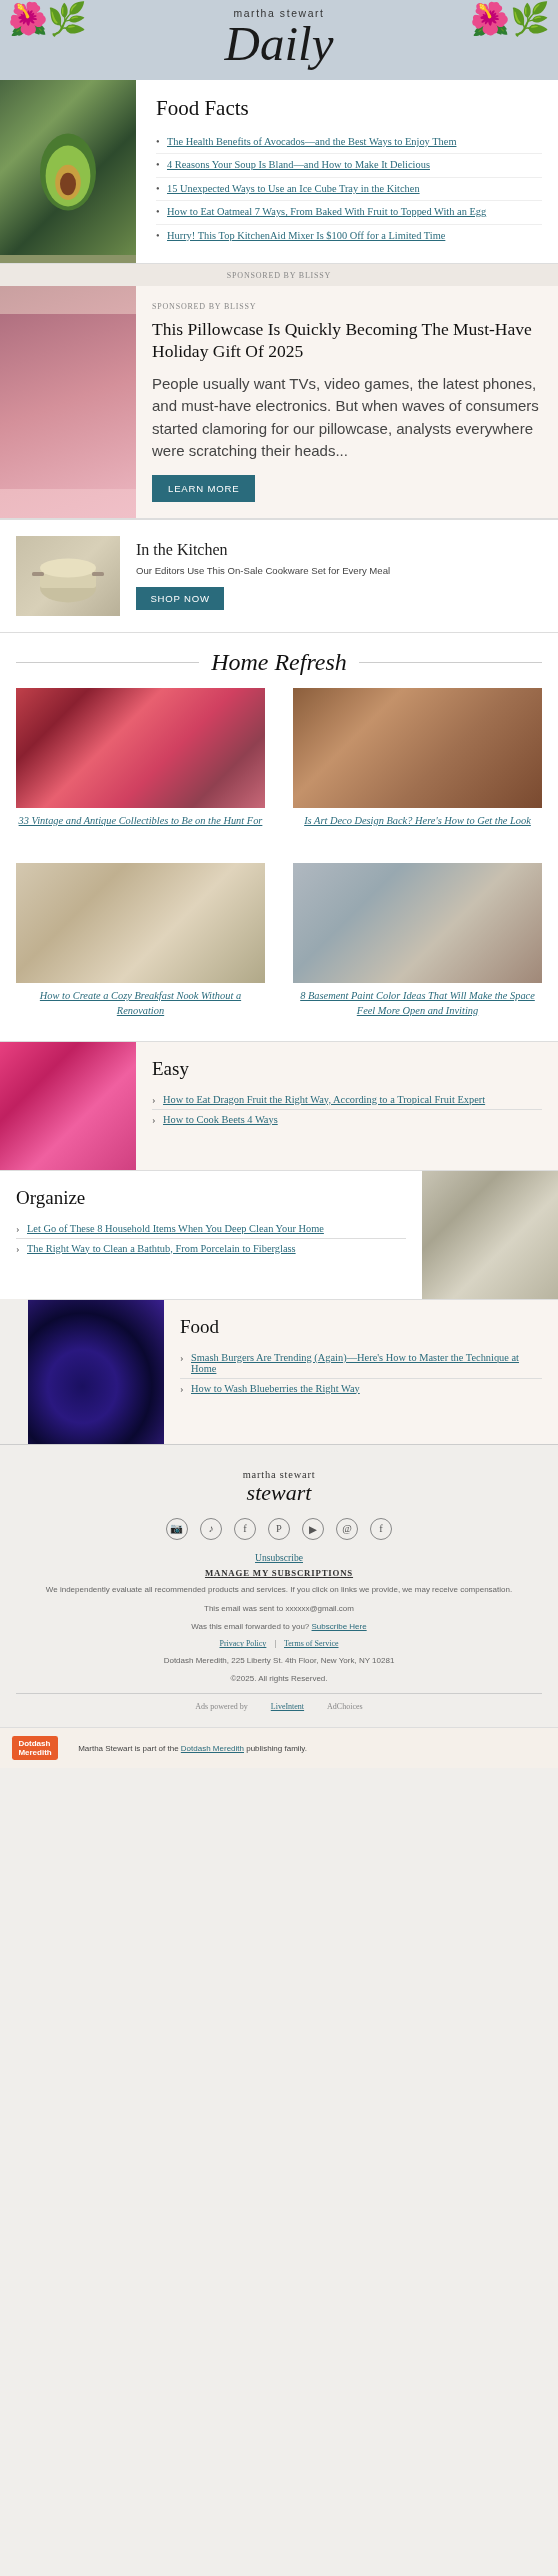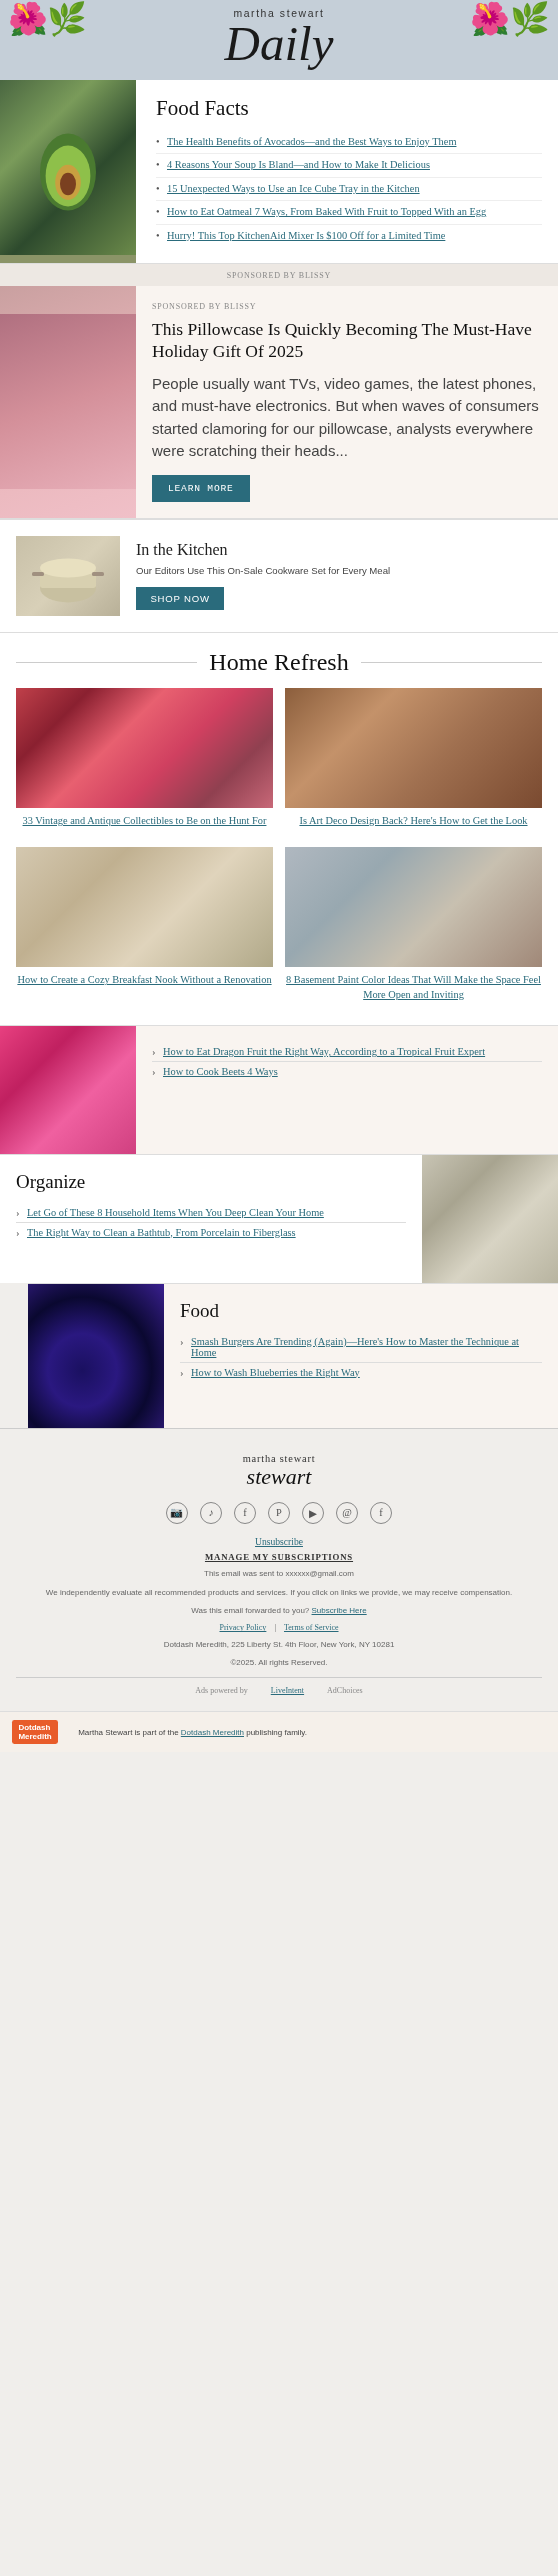--- a/index.html
+++ b/index.html
@@ -158,21 +158,21 @@
       font-family: Arial, sans-serif;
     }
     .btn-learn {
       display: inline-block;
       background: #2a6b7c;
       color: #fff;
       padding: 8px 16px;
       font-size: 9.6px;
       letter-spacing: 0.8px;
       text-decoration: none;
-      font-family: Liberation Mono, monospace;
+      font-family: Liberation Sans, sans-serif;
       text-transform: uppercase;
     }
 
     
     .in-kitchen {
       background: #fff;
       display: flex;
       align-items: center;
       padding: 16px;
       border-top: 0.8px solid #ddd;
@@ -213,20 +213,21 @@
       letter-spacing: 0.8px;
       text-decoration: none;
       font-family: Arial, sans-serif;
       text-transform: uppercase;
     }
 
     
     .home-refresh {
       background: #fff;
       padding: 16px;
+      font-style: italic;
     }
     .section-header {
       display: flex;
       align-items: center;
       margin-bottom: 12px;
     }
     .section-header-line {
       flex: 1;
       height: 0.8px;
       background: #ccc;
@@ -234,21 +235,21 @@
     .section-header-title {
       font-family: 'Palatino Linotype', Palatino, Georgia, serif;
       font-size: 24px;
       font-weight: normal;
       padding: 0 12px;
       color: #111;
     }
     .two-col-grid {
       display: grid;
       grid-template-columns: 1fr 1fr;
-      gap: 12px;
+      gap: 28px;
     }
     .grid-item {
       display: flex;
       flex-direction: column;
     }
     .grid-img-placeholder {
       width: 100%;
       height: 120px;
     }
     .grid-caption {
@@ -603,20 +604,21 @@
       <div class="grid-caption">
         <a href="#">8 Basement Paint Color Ideas That Will Make the Space Feel More Open and Inviting</a>
       </div>
     </div>
   </div>
 </div>
 
 <div class="easy-section">
   <div class="easy-img img-dragon"></div>
   <div class="easy-content">
+    <div class="subsection-title">Easy</div>
     <ul class="easy-list">
       <li><a href="#">How to Eat Dragon Fruit the Right Way, According to a Tropical Fruit Expert</a></li>
       <li><a href="#">How to Cook Beets 4 Ways</a></li>
     </ul>
   </div>
 </div>
 
 <div class="organize-section">
   <div class="organize-content">
     <div class="subsection-title">Organize</div>
@@ -649,22 +651,22 @@
     <a class="social-icon" href="#">f</a>
     <a class="social-icon" href="#">P</a>
     <a class="social-icon" href="#">▶</a>
     <a class="social-icon" href="#">@</a>
     <a class="social-icon" href="#">f</a>
   </div>
 
   <a class="footer-link" href="#">Unsubscribe</a>
   <a class="footer-manage" href="#">MANAGE MY SUBSCRIPTIONS</a>
 
+  <p class="footer-text">We independently evaluate all recommended products and services. If you click on links we provide, we may receive compensation.</p>
   <p class="footer-text">This email was sent to xxxxxx@gmail.com</p>
-  <p class="footer-text">We independently evaluate all recommended products and services. If you click on links we provide, we may receive compensation.</p>
   <p class="footer-text">
     Was this email forwarded to you? <a href="#">Subscribe Here</a>
   </p>
 
   <div class="footer-links-row">
     <a href="#">Privacy Policy</a>
     <span>|</span>
     <a href="#">Terms of Service</a>
   </div>
 

